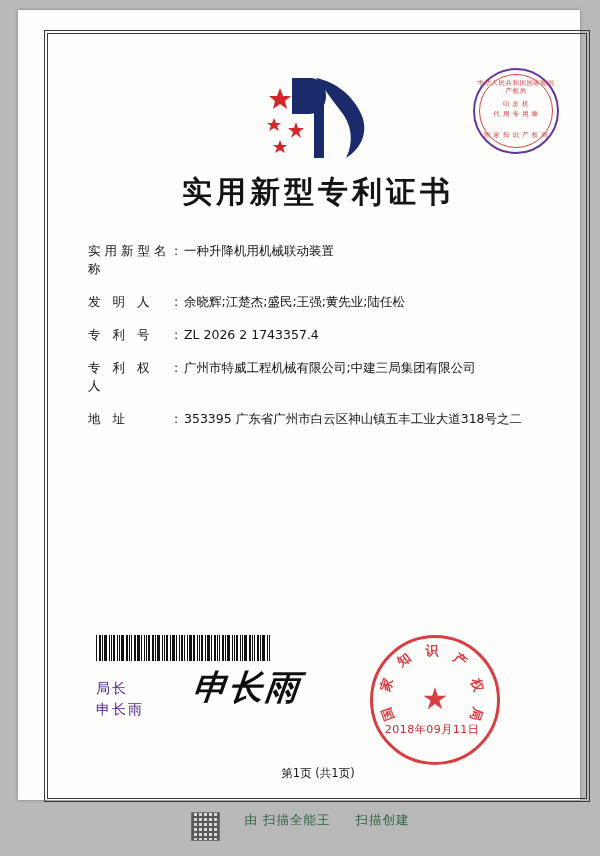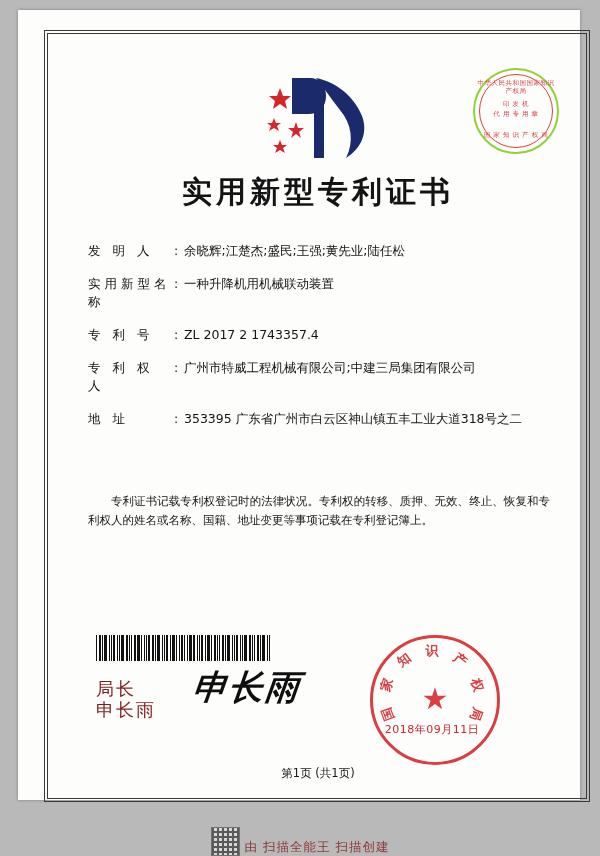--- a/index.html
+++ b/index.html
@@ -59,21 +59,21 @@
   }
 
   
   .top-seal {
     position: absolute;
     left: 455px;
     top: 58px;
     width: 82px;
     height: 82px;
     border-radius: 50%;
-    border: 2px solid #84cc16;
+    border: 2px solid #4c1d95;
     color: #cf2b2f;
     opacity: 0.88;
   }
   .top-seal .ts-ring {
     position: absolute;
     left: 4px; top: 4px; right: 4px; bottom: 4px;
     border-radius: 50%;
     border: 1px solid #d4272b;
   }
   .top-seal .ts-line {
@@ -192,23 +192,23 @@
     height: 26px;
     background: #111;
     display: block;
   }
 
   
   .director {
     position: absolute;
     left: 78px;
     top: 668px;
-    font-size: 18px;
+    font-size: 14px;
     line-height: 21px;
-    color: #7f1d1d;
+    color: #4c1d95;
     letter-spacing: 2px;
   }
   .signature {
     position: absolute;
     left: 175px;
     top: 655px;
     font-size: 34px;
     font-family: "DejaVu Serif", "Liberation Serif", serif;
     font-style: italic;
     font-weight: bold;
@@ -269,24 +269,24 @@
   }
 
   
   .wm {
     position: absolute;
     left: 0;
     top: 812px;
     width: 600px;
     height: 44px;
     display: flex;
-    align-items: flex-end;
+    align-items: flex-start;
     justify-content: center;
-    gap: 5px;
-    color: #7f1d1d;
+    gap: 25px;
+    color: #14532d;
     font-size: 12.5px;
   }
   .qr {
     width: 27px;
     height: 27px;
     background:
       linear-gradient(90deg,#3a3a3a 2px, transparent 2px),
       linear-gradient(0deg,#3a3a3a 2px, transparent 2px);
     background-size: 5px 5px, 5px 5px;
     background-color: #e2e2e2;
@@ -321,38 +321,37 @@
         <polygon points="38,50 40,56 46,56 41,60 43,66 38,62 33,66 35,60 30,56 36,56" fill="#d4272b"></polygon>
         <polygon points="16,46 18,51 23,51 19,54 21,59 16,56 11,59 13,54 9,51 14,51" fill="#d4272b"></polygon>
         <polygon points="22,68 24,73 29,73 25,76 27,81 22,78 17,81 19,76 15,73 20,73" fill="#d4272b"></polygon>
       </svg>
     </div>
 
     <div class="main-title">实用新型专利证书</div>
 
     <div class="fields">
       <div class="frow">
+        <span class="flabel">实用新型名称</span><span class="fcolon">:</span><span class="fvalue">一种升降机用机械联动装置</span>
+      </div>
+      <div class="frow">
         <span class="flabel">发 明 人</span><span class="fcolon">:</span><span class="fvalue">余晓辉;江楚杰;盛民;王强;黄先业;陆任松</span>
       </div>
       <div class="frow">
-        <span class="flabel">实用新型名称</span><span class="fcolon">:</span><span class="fvalue">一种升降机用机械联动装置</span>
-      </div>
-      <div class="frow">
-        <span class="flabel">专 利 号</span><span class="fcolon">:</span><span class="fvalue">ZL 2017 2 1743357.4</span>
+        <span class="flabel">专 利 号</span><span class="fcolon">:</span><span class="fvalue">ZL 2026 2 1743357.4</span>
       </div>
       <div class="frow">
         <span class="flabel">专 利 权 人</span><span class="fcolon">:</span><span class="fvalue">广州市特威工程机械有限公司;中建三局集团有限公司</span>
       </div>
       <div class="frow">
         <span class="flabel">地 址</span><span class="fcolon">:</span><span class="fvalue">353395 广东省广州市白云区神山镇五丰工业大道318号之二</span>
       </div>
     </div>
 
     <div class="body-text">
-      <p>专利证书记载专利权登记时的法律状况。专利权的转移、质押、无效、终止、恢复和专利权人的姓名或名称、国籍、地址变更等事项记载在专利登记簿上。</p>
     </div>
 
     <div class="barcode">
         <i style="left: 0px; width: 1px;"></i>
         <i style="left: 3px; width: 2px;"></i>
         <i style="left: 6px; width: 1px;"></i>
         <i style="left: 8px; width: 3px;"></i>
         <i style="left: 13px; width: 1px;"></i>
         <i style="left: 15px; width: 1px;"></i>
         <i style="left: 17px; width: 2px;"></i>

